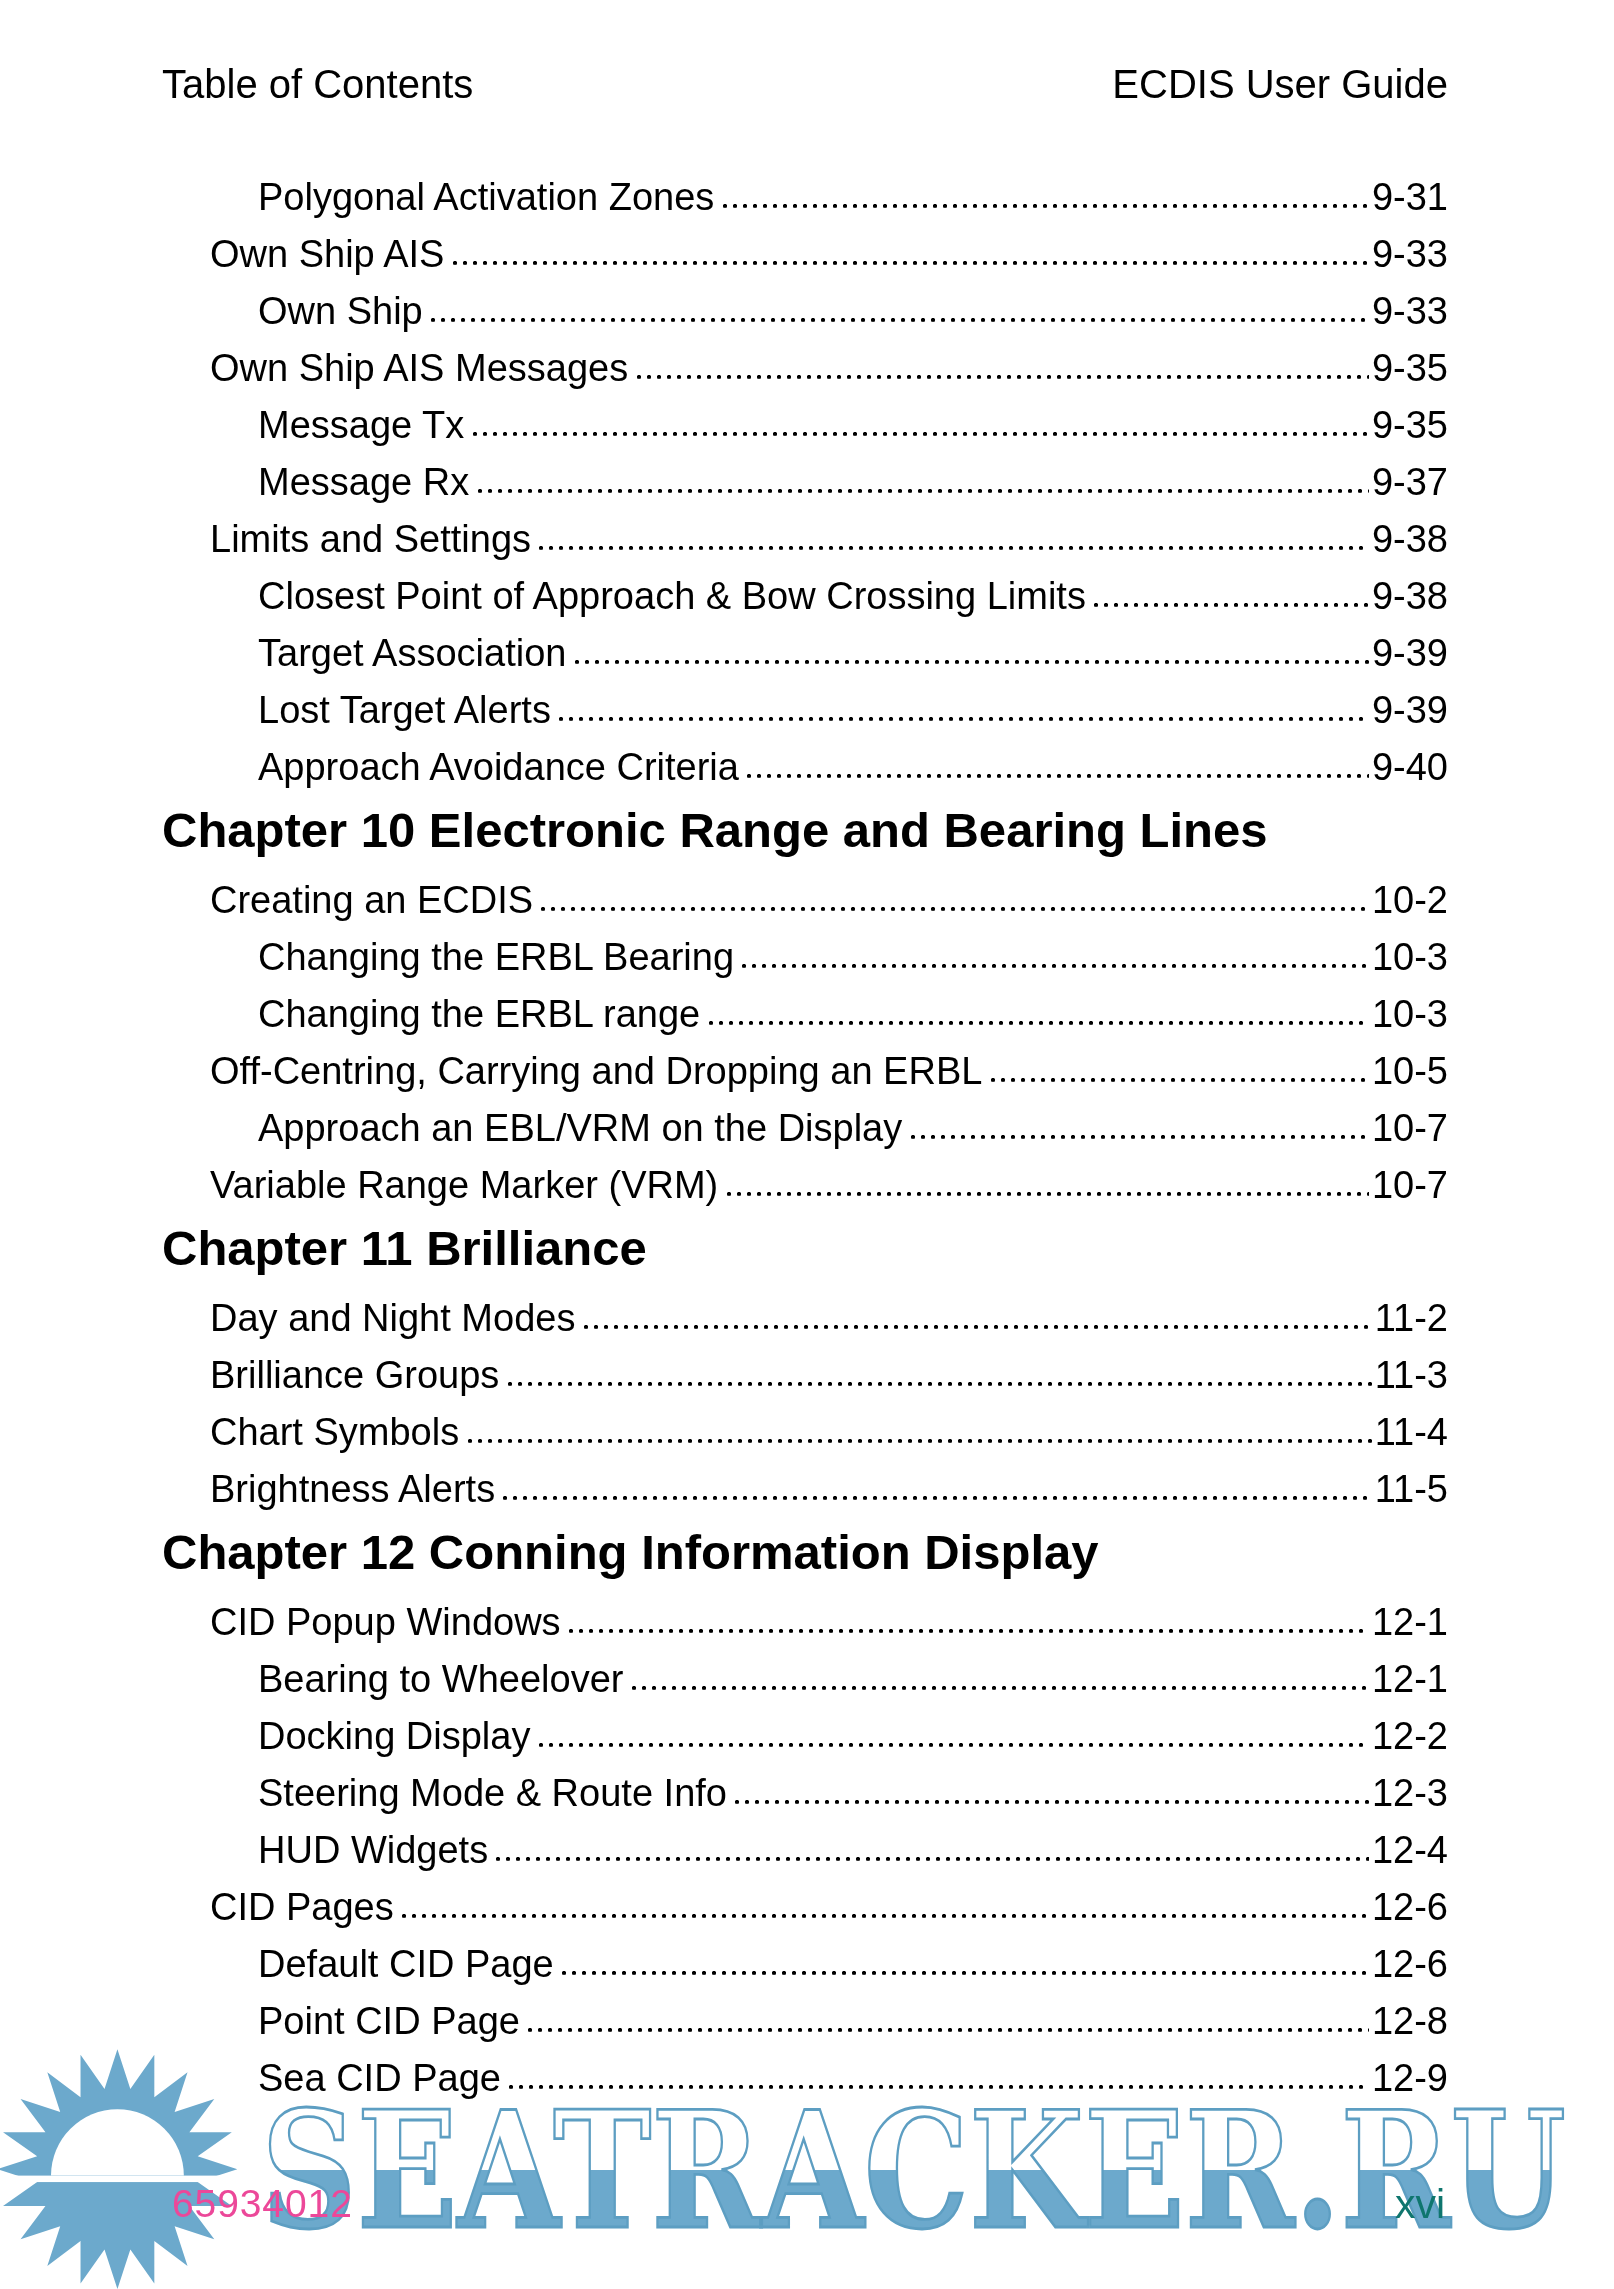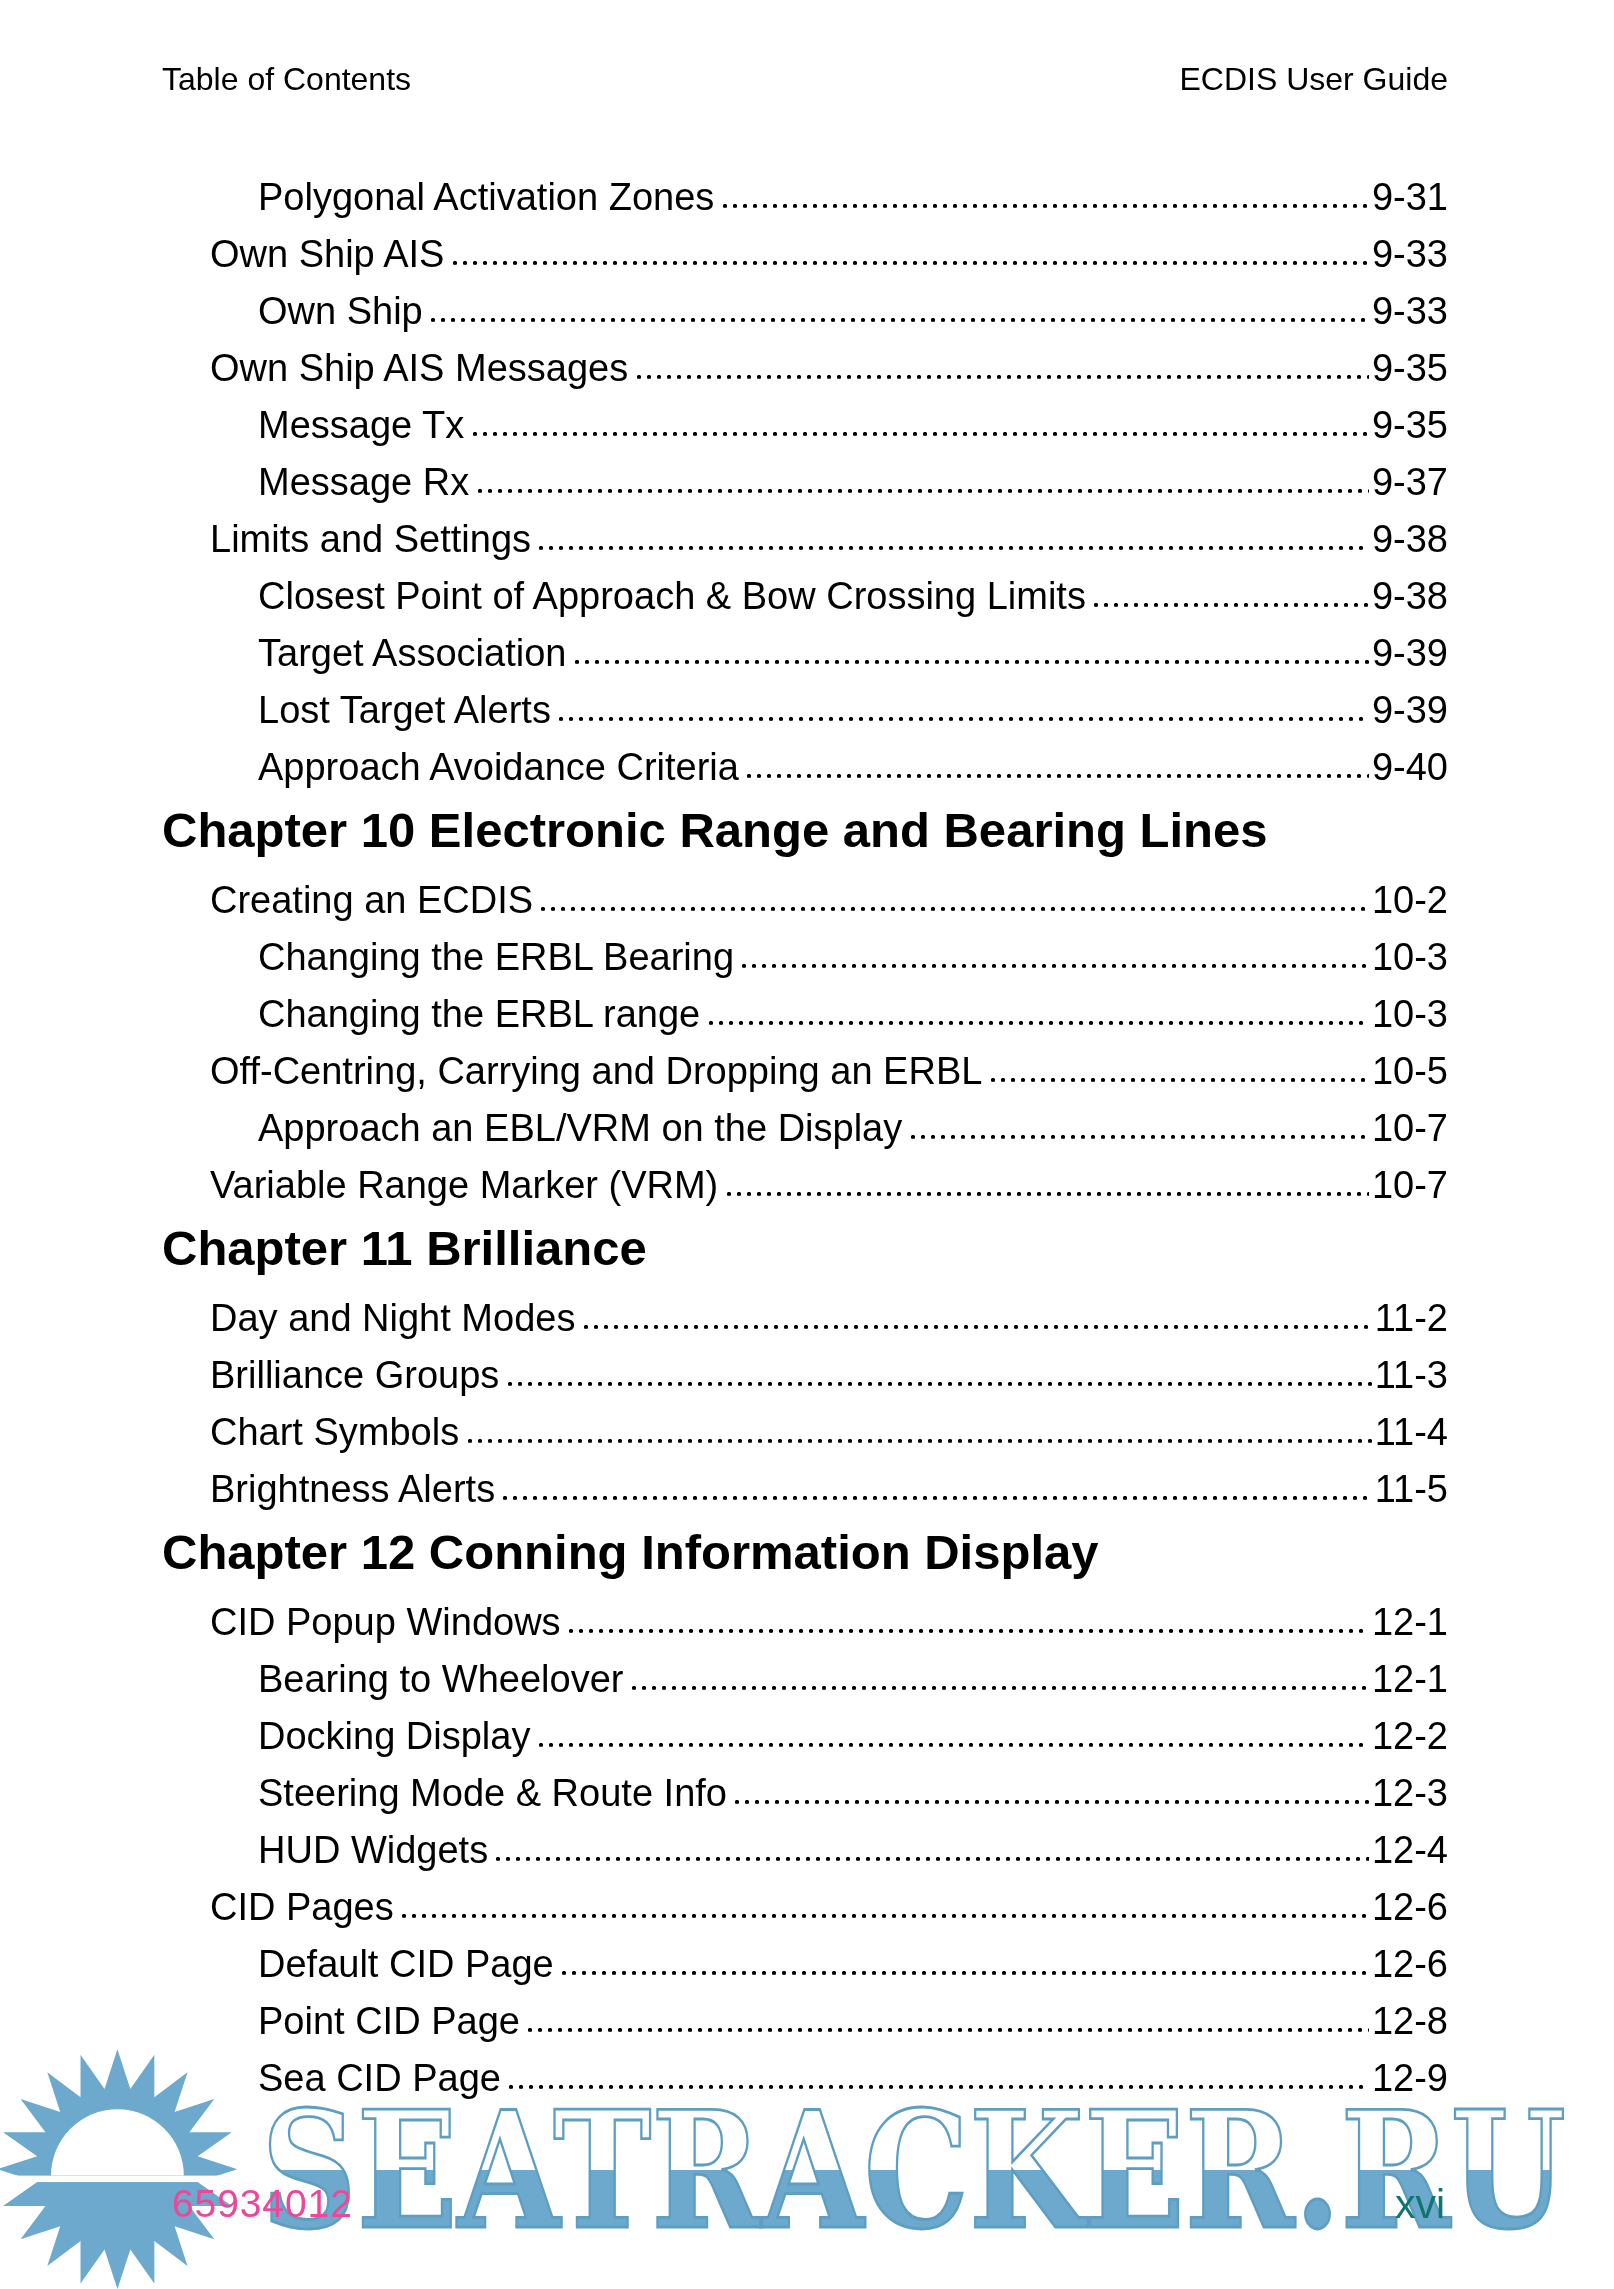--- a/index.html
+++ b/index.html
@@ -5,21 +5,21 @@
   html,body { margin:0; padding:0; background:#888; }
   .page {
     position:relative; width:1614px; height:2290px;
     background:#ffffff; overflow:hidden;
     font-family:"Liberation Sans", sans-serif; color:#000;
   }
   
   .hdr {
     position:absolute; left:162px; right:166px; top:63px;
     display:flex; justify-content:space-between;
-    font-size:32px; line-height:1.05;
+    font-size:40px; line-height:1.05;
   }
   
   .toc { position:absolute; left:162px; right:166px; top:166px; }
   .r {
     display:flex; align-items:flex-end;
     height:57px; box-sizing:border-box; padding-bottom:5.5px;
     font-size:38px; line-height:1.05;
   }
   .l1 { padding-left:48px; }
   .l2 { padding-left:96px; }

